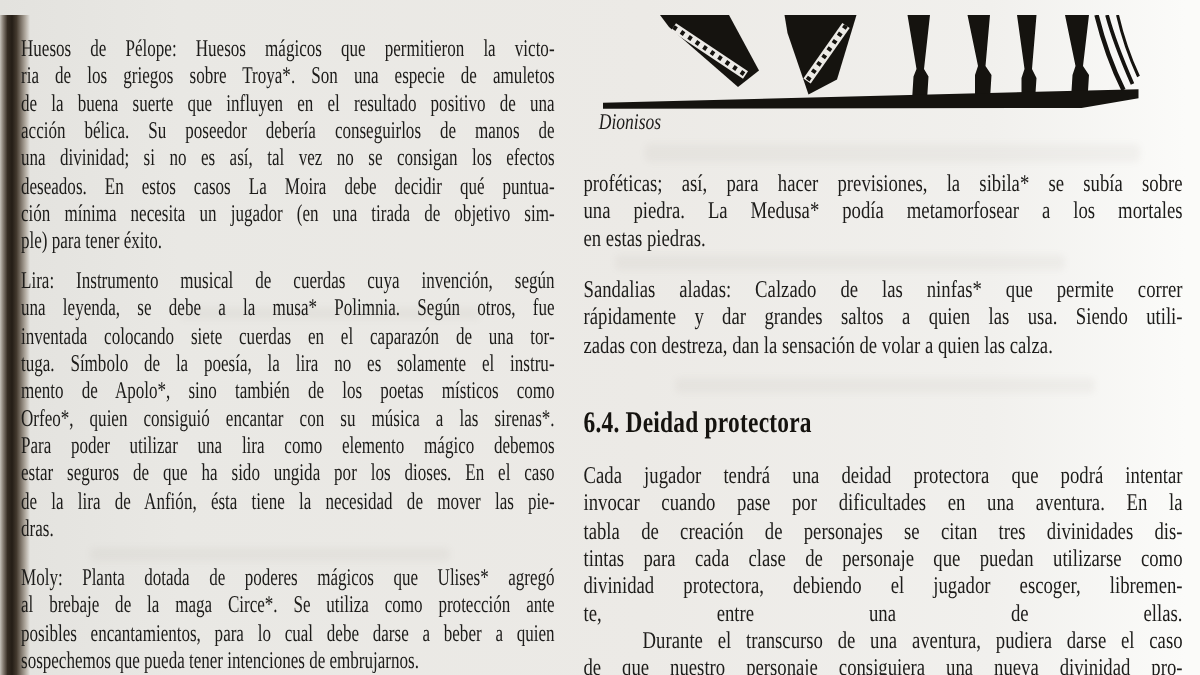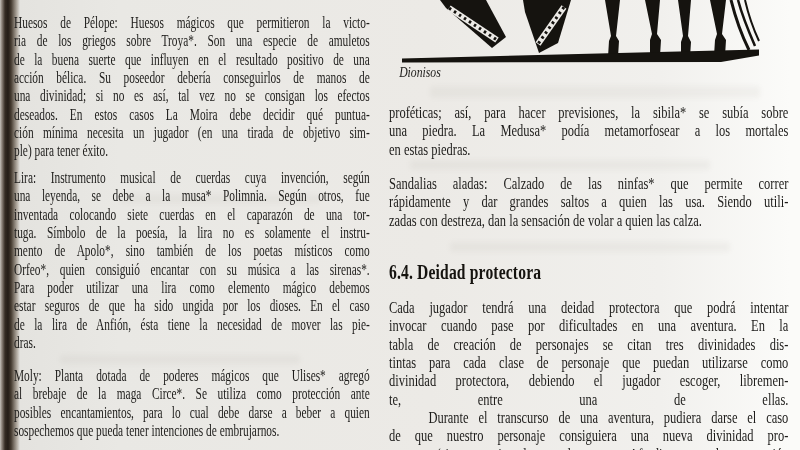--- a/index.html
+++ b/index.html
@@ -2,21 +2,21 @@
 <html><head>
 <meta charset="utf-8">
 <style>
   html,body{margin:0;padding:0;}
   body{
     width:800px;height:450px;overflow:hidden;position:relative;
     background:linear-gradient(90deg,#e3e2de 0px,#e9e8e4 120px,#eceae6 430px,#f1f0ed 660px,#fbfbf9 790px);
     font-family:"Liberation Serif","DejaVu Serif",serif;
     color:#1d1c1a;
   }
-  .page{position:absolute;inset:0;}
+  .page{position:absolute;inset:0;margin-top:10px;}
   
   .binding{
     position:absolute;left:0;top:0;bottom:0;width:20px;
     background:linear-gradient(90deg,
       #c7c3bc 0px,#8a8177 2px,#352c23 5px,#241d16 8px,
       #43392e 11px,#7d7469 14px,#b3aca2 17px,rgba(233,232,228,0) 20px);
   }
   
   .ghost{position:absolute;background:#8d867a;opacity:.07;filter:blur(2.5px);border-radius:3px;}
 

